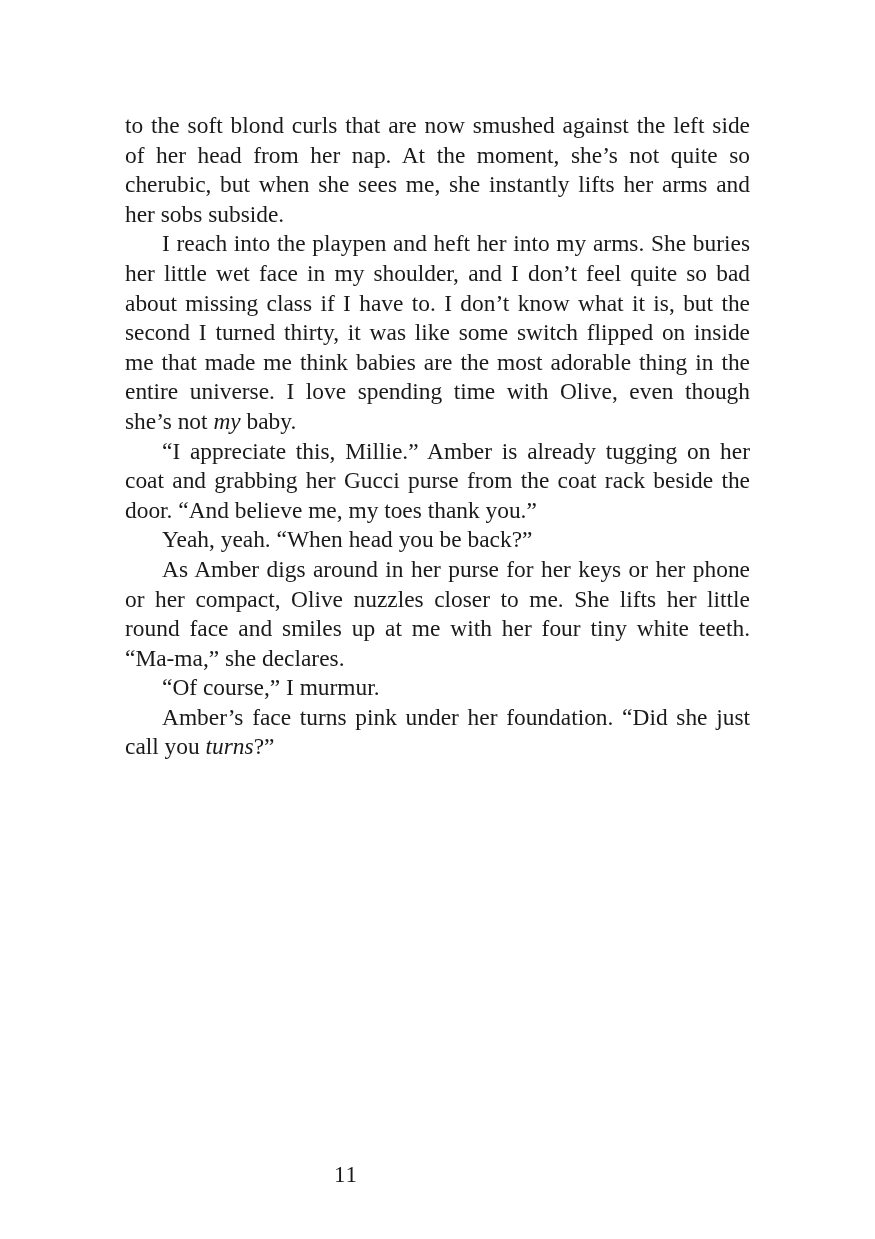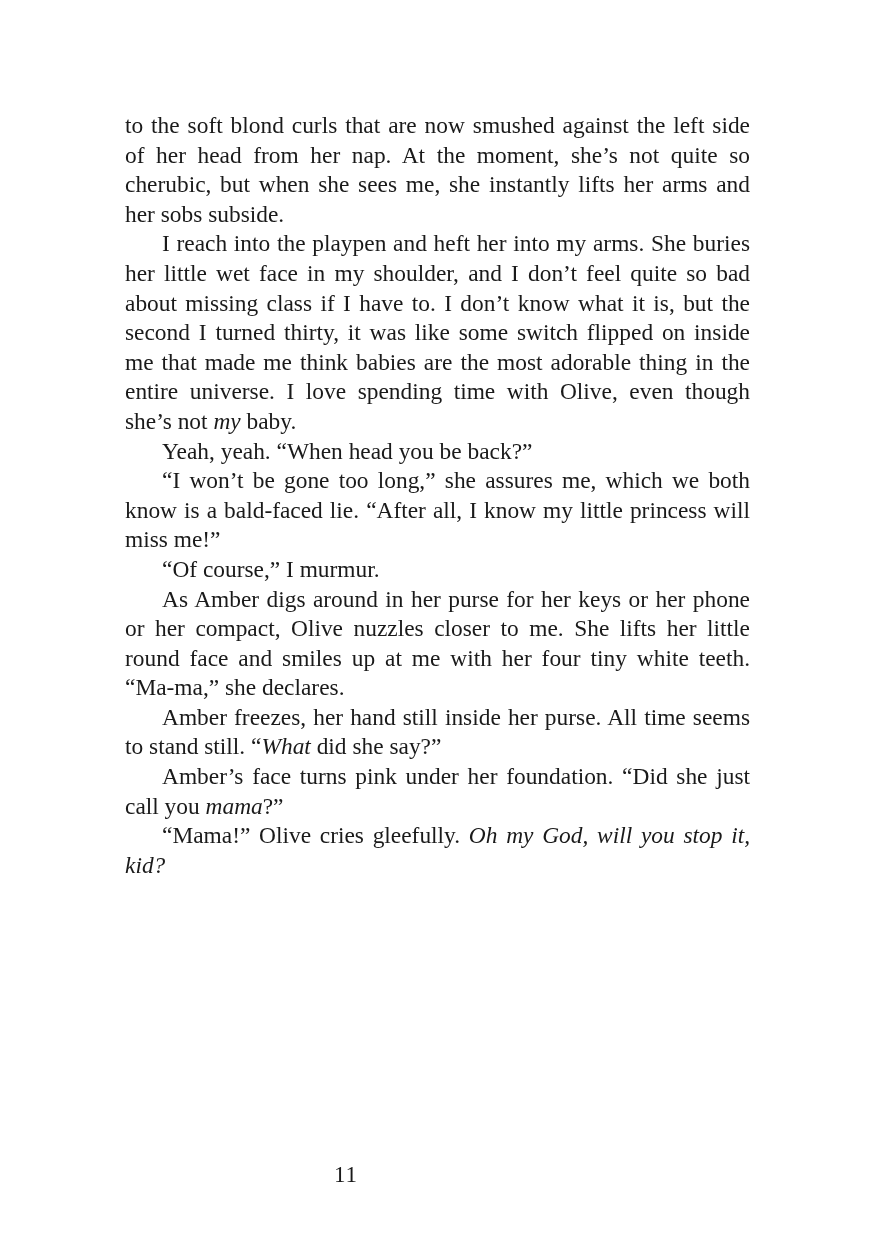--- a/index.html
+++ b/index.html
@@ -49,35 +49,29 @@
 <body>
 
 <div class="page-body">
   <p class="para no-indent">
     <span>to the soft blond curls that are now smushed against the left side of her head from her nap. At the moment, she’s not quite so cherubic, but when she sees me, she instantly lifts her arms and her sobs subside.</span>
   </p>
   <p class="para">
     <span>I reach into the playpen and heft her into my arms. She buries her little wet face in my shoulder, and I don’t feel quite so bad about missing class if I have to. I don’t know what it is, but the second I turned thirty, it was like some switch flipped on inside me that made me think babies are the most adorable thing in the entire universe. I love spending time with Olive, even though she’s not </span><em>my</em><span> baby.</span>
   </p>
   <p class="para">
+    <span>“I appreciate this, Millie.” Amber is already tugging on her coat and grabbing her Gucci purse from the coat rack beside the door. “And believe me, my toes thank you.”</span>
+  </p>
+  <p class="para">
     <span>Yeah, yeah. “When head you be back?”</span>
   </p>
   <p class="para">
-    <span>“I won’t be gone too long,” she assures me, which we both know is a bald-faced lie. “After all, I know my little princess will miss me!”</span>
+    <span>As Amber digs around in her purse for her keys or her phone or her compact, Olive nuzzles closer to me. She lifts her little round face and smiles up at me with her four tiny white teeth. “Ma-ma,” she declares.</span>
   </p>
   <p class="para">
     <span>“Of course,” I murmur.</span>
   </p>
   <p class="para">
-    <span>As Amber digs around in her purse for her keys or her phone or her compact, Olive nuzzles closer to me. She lifts her little round face and smiles up at me with her four tiny white teeth. “Ma-ma,” she declares.</span>
-  </p>
-  <p class="para">
-    <span>Amber freezes, her hand still inside her purse. All time seems to stand still. “</span><em>What</em><span> did she say?”</span>
-  </p>
-  <p class="para">
-    <span>Amber’s face turns pink under her foundation. “Did she just call you </span><em>mama</em><span>?”</span>
-  </p>
-  <p class="para">
-    <span>“Mama!” Olive cries gleefully. </span><em>Oh my God, will you stop it, kid?</em>
+    <span>Amber’s face turns pink under her foundation. “Did she just call you </span><em>turns</em><span>?”</span>
   </p>
 </div>
 
 <div class="page-number">11</div>
 
 </body></html>

